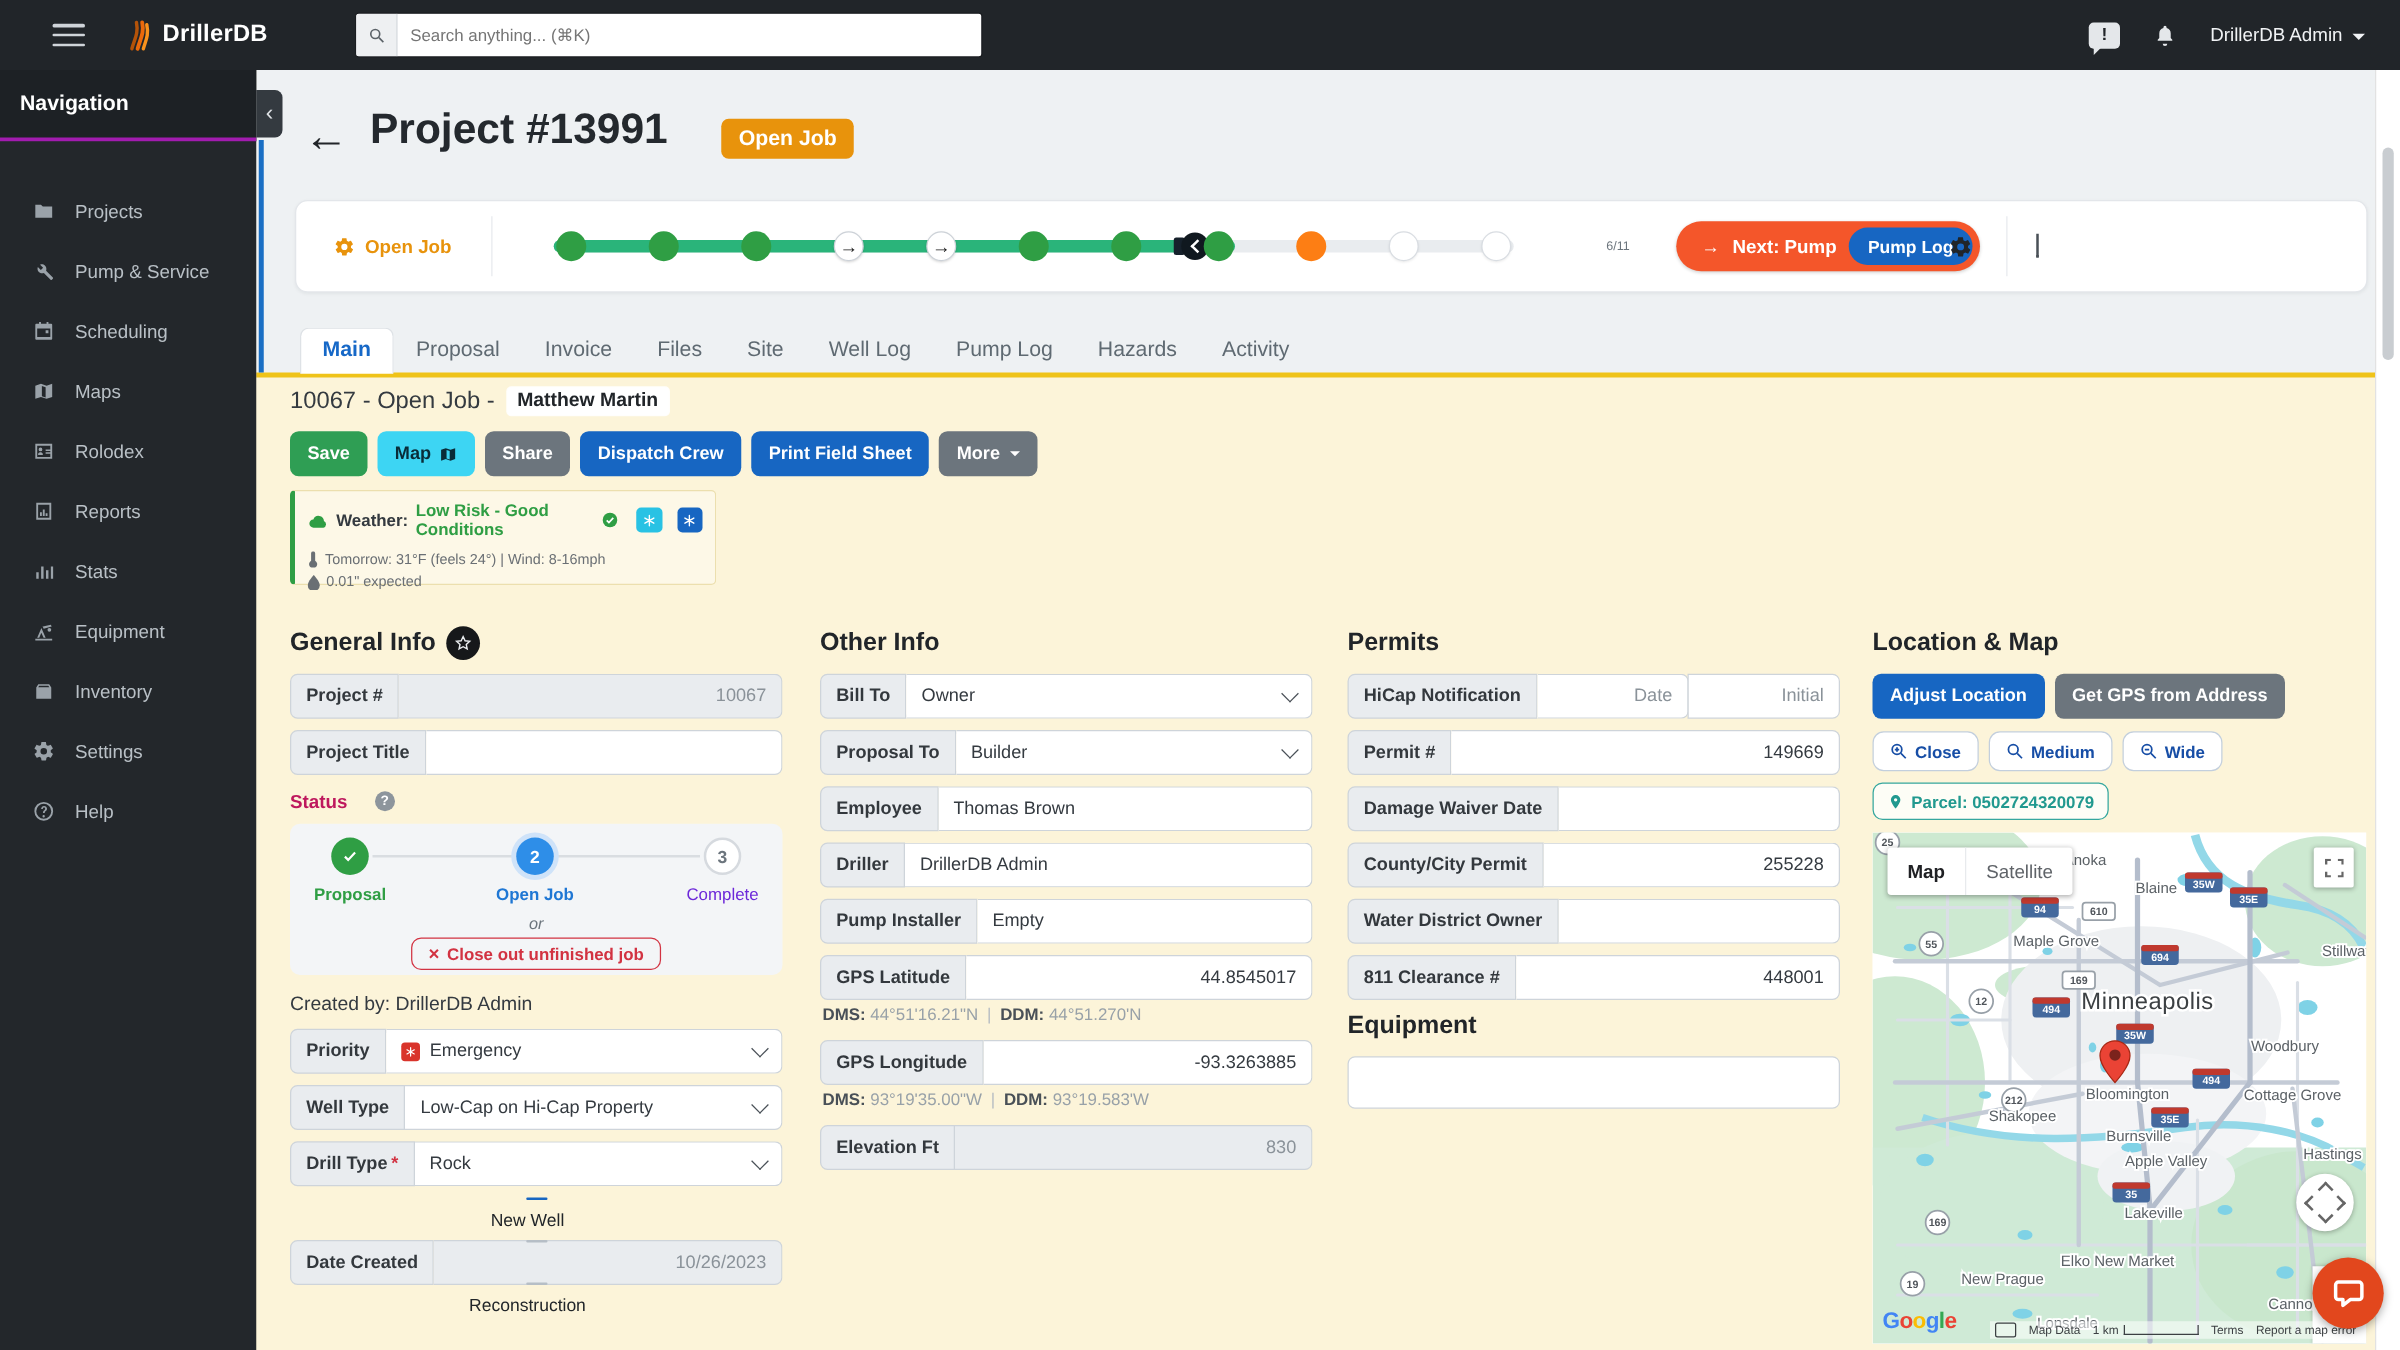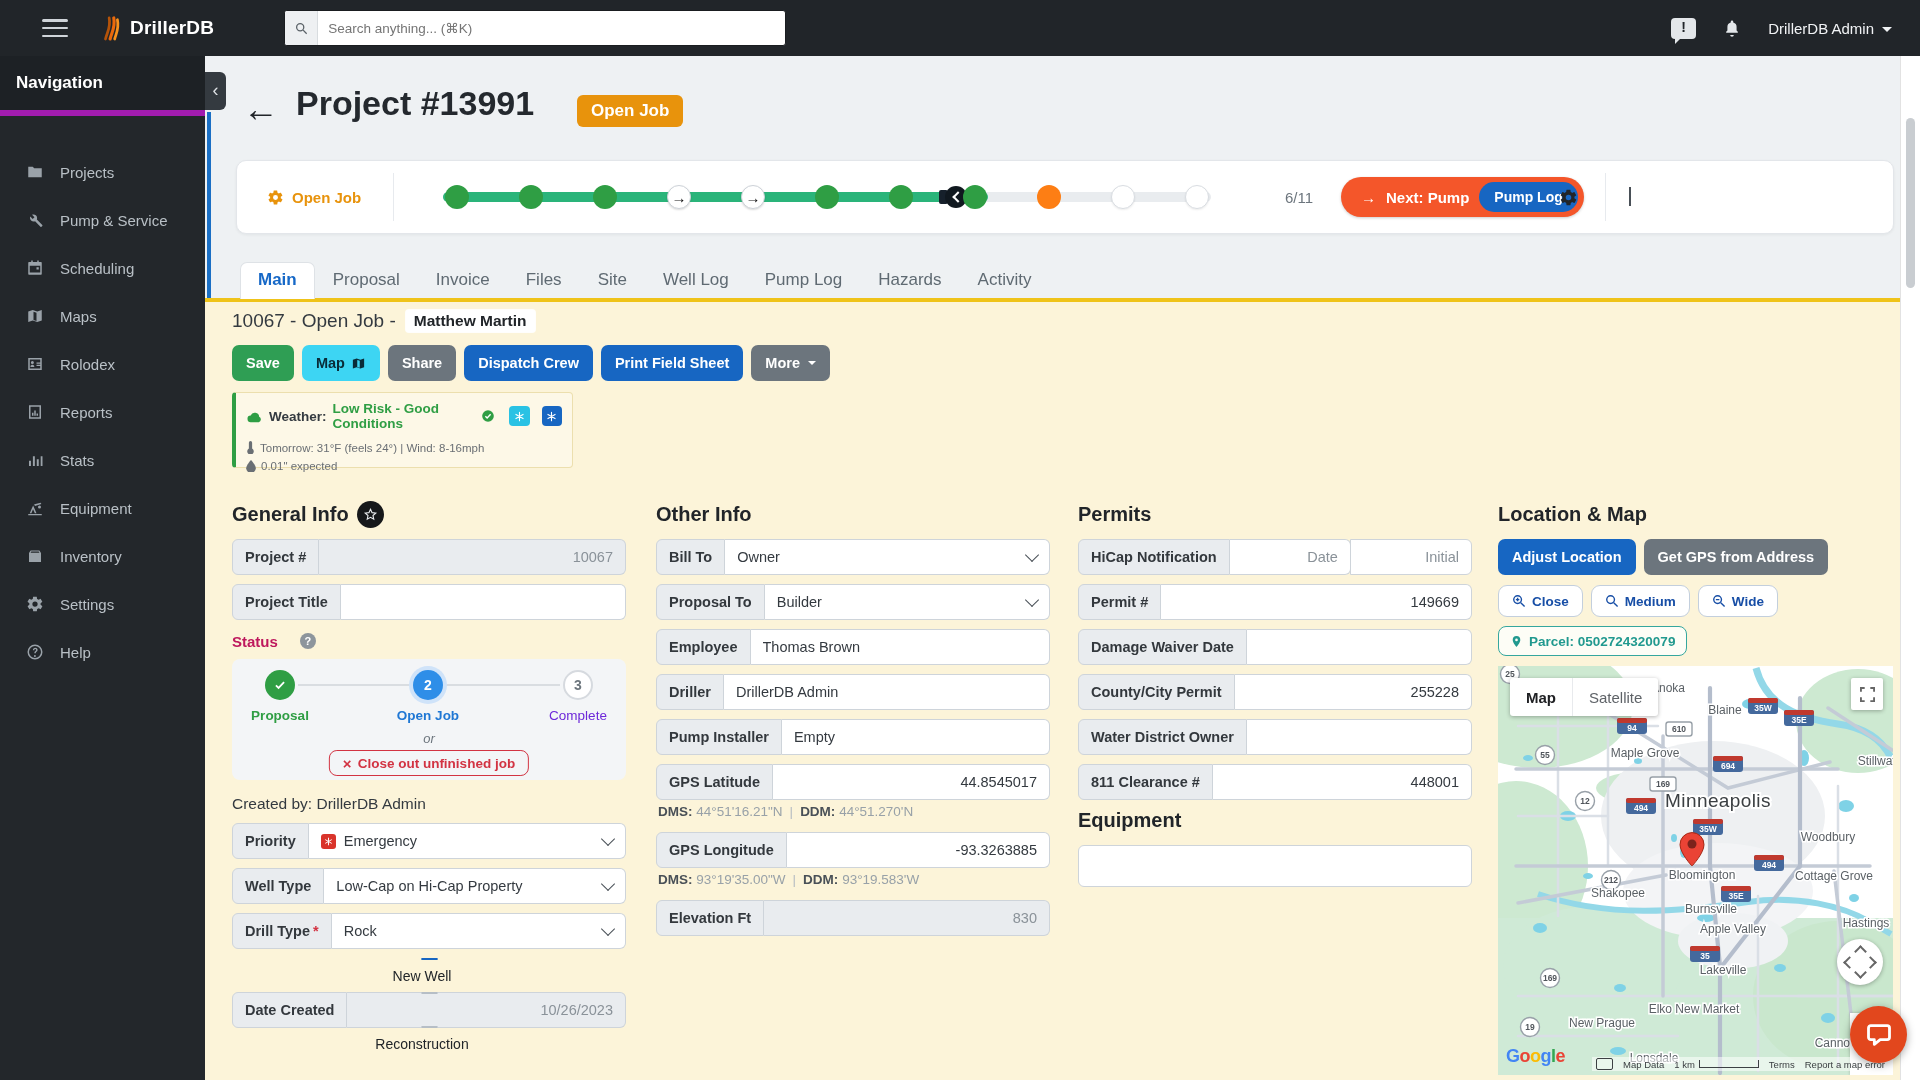--- a/index.html
+++ b/index.html
@@ -17,21 +17,21 @@
   .searchbox input{border:0;outline:0;flex:1;height:100%;padding:0 10px;font-size:13.5px;color:#495057;font-family:"Liberation Sans",sans-serif;background:transparent;}
   .top-right{margin-left:auto;display:flex;align-items:center;gap:26px;margin-right:28px;}
   .chat-ico{width:25px;height:21px;background:#e4e7ea;border-radius:4px;position:relative;}
   .chat-ico::before{content:"!";position:absolute;left:0;right:0;top:1px;text-align:center;color:#212529;font-weight:800;font-size:14px;}
   .chat-ico::after{content:"";position:absolute;left:4px;bottom:-5px;border:5px solid transparent;border-top-color:#e4e7ea;border-left-color:#e4e7ea;}
   .user{display:flex;align-items:center;gap:8px;color:#f1f3f5;font-size:15px;cursor:pointer;}
   .caret-dn{width:0;height:0;border-left:5px solid transparent;border-right:5px solid transparent;border-top:5px solid #f1f3f5;margin-top:2px;}
 
   
   .sidebar{position:absolute;left:0;top:56px;width:205px;bottom:0;background:#23272b;z-index:20;}
-  .nav-head{height:54px;display:flex;align-items:center;padding-left:16px;color:#fff;font-size:17px;font-weight:700;background:#1d2125;border-bottom:6px solid #a21caf;}
+  .nav-head{height:54px;display:flex;align-items:center;padding-left:16px;color:#fff;font-size:17px;font-weight:700;background:#1d2125;border-bottom:3px solid #a21caf;}
   .nav-list{padding-top:32px;}
   .nav-item{display:flex;align-items:center;gap:16px;height:48px;padding-left:26px;color:#b9c0c6;font-size:15px;cursor:pointer;}
   .nico{width:18px;height:18px;fill:#9aa2a9;flex:0 0 18px;}
   .collapse-tab{position:absolute;left:205px;top:72px;width:21px;height:38px;background:#343a40;border-radius:0 6px 6px 0;color:#dfe3e6;display:flex;align-items:center;justify-content:center;font-size:18px;cursor:pointer;z-index:21;}
   .collapse-tab::after{content:"\2039";margin-top:-2px;}
   .blue-line{position:absolute;left:207px;top:112px;width:4px;height:186px;background:#1a6fc4;z-index:21;}
 
   
   .zone-top{position:absolute;left:205px;top:56px;right:0;height:246px;background:#eef1f3;}
   .gold-bar{position:absolute;left:205px;top:298px;right:0;height:4px;background:#efc319;z-index:5;}
@@ -54,21 +54,21 @@
   .ptrack-fill{position:absolute;left:0;top:0;bottom:0;width:545px;border-radius:5px;background:#2ab47a;}
   .step{position:absolute;top:50%;margin-top:-12px;width:24px;height:24px;border-radius:50%;box-sizing:border-box;display:flex;align-items:center;justify-content:center;}
   .step.done,.step.current{background:#2f9e44;}
   .step.arrow{background:#fff;border:1px solid #cdd2d8;color:#111;font-size:15px;font-weight:600;box-shadow:0 1px 2px rgba(0,0,0,.15);}
   .step.arrow::after{content:"\2192";}
   .step.next{background:#fd7e14;}
   .step.todo{background:#fff;border:1px solid #d9dde2;box-shadow:0 1px 2px rgba(0,0,0,.08);}
   .marker-sq{position:absolute;top:50%;margin-top:-7px;width:9px;height:14px;background:#16202b;border-radius:2px;}
   .marker-c{position:absolute;top:50%;margin-top:-11px;width:22px;height:22px;border-radius:50%;background:#10181f;display:flex;align-items:center;justify-content:center;}
   .marker-c::after{content:"";width:6px;height:6px;border-left:2px solid #fff;border-bottom:2px solid #fff;transform:rotate(45deg);margin-left:3px;}
-  .pcount{position:absolute;left:1048px;top:0;height:100%;display:flex;align-items:center;color:#6c757d;font-size:15px;}
+  .pcount{position:absolute;left:1048px;top:0;height:100%;display:flex;align-items:center;color:#6c757d;font-size:10px;}
   .next-pill{position:absolute;left:1104px;top:16px;height:40px;border-radius:20px;background:#f4562a;color:#fff;display:flex;align-items:center;gap:10px;padding:0 6px 0 20px;font-weight:700;font-size:15px;cursor:pointer;box-shadow:0 1px 3px rgba(0,0,0,.2);}
   .next-pill .arr::after{content:"\2192";font-weight:700;}
   .pill-action{background:#1766c2;border-radius:15px;height:30px;display:flex;align-items:center;padding:0 15px;font-size:14px;font-weight:700;cursor:pointer;}
   .pgear{position:absolute;left:1322px;top:0;height:100%;display:flex;align-items:center;cursor:pointer;}
   .pgear svg{width:19px;height:19px;fill:#212529;}
   .chev{width:9px;height:9px;border-right:2px solid #495057;border-bottom:2px solid #495057;transform:rotate(45deg);}
   .pchev{position:absolute;left:1392px;top:26px;cursor:pointer;}
 
   
   .tab-bar{position:absolute;left:240px;top:262px;height:37px;display:flex;z-index:6;}

